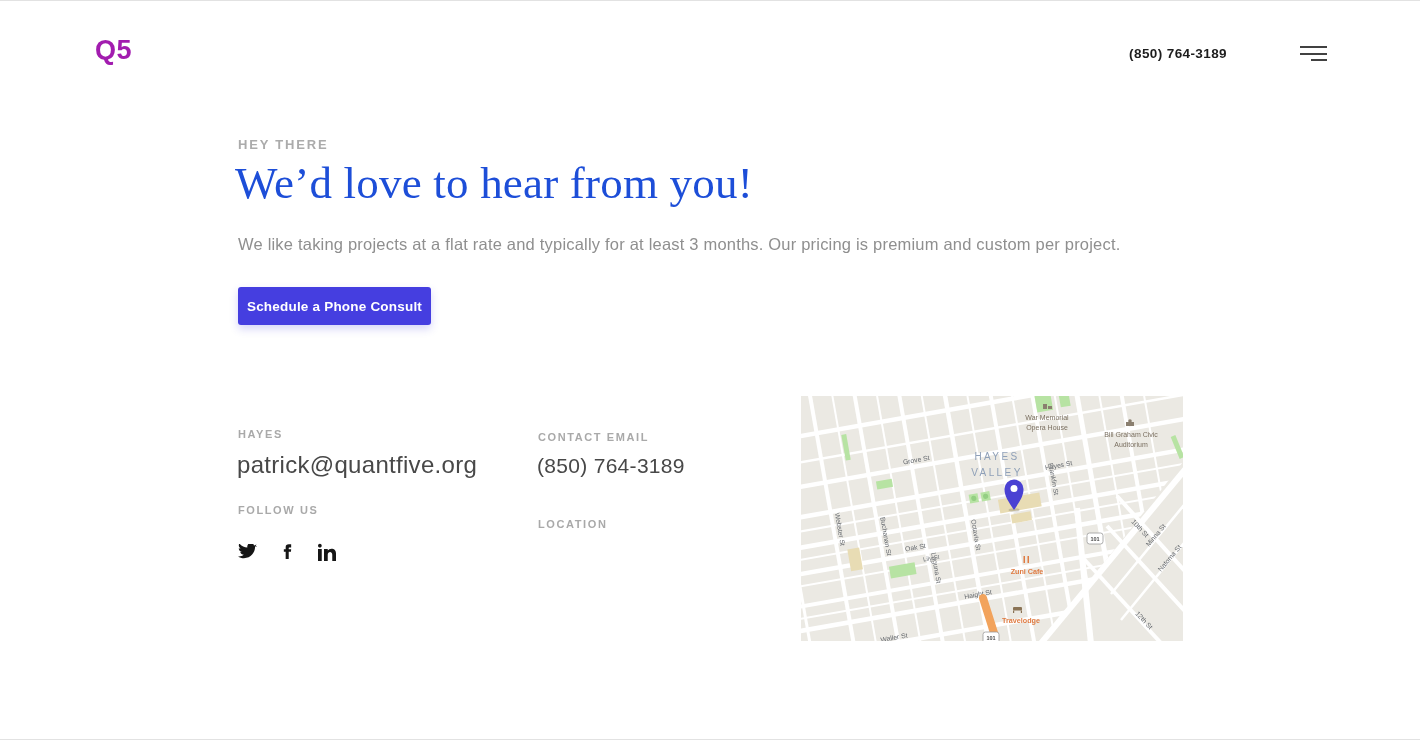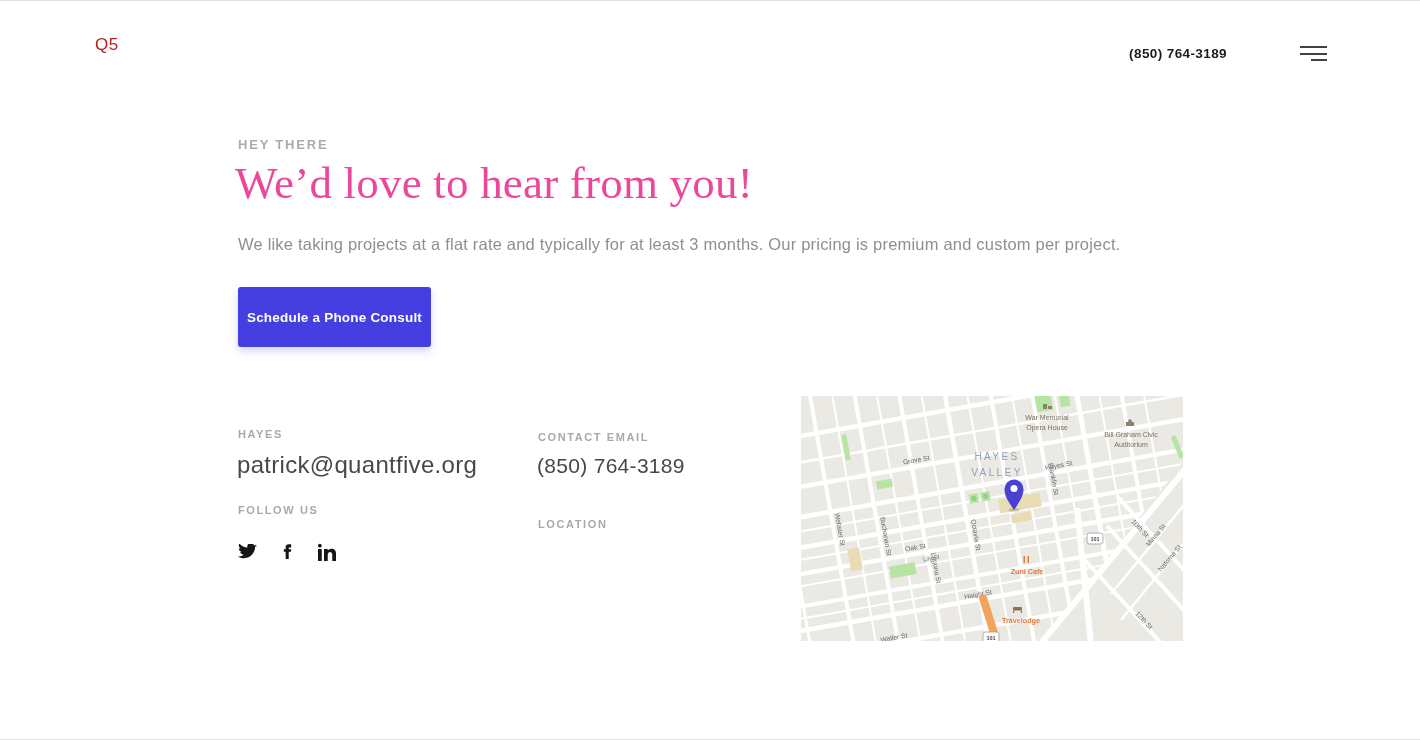--- a/index.html
+++ b/index.html
@@ -6,32 +6,32 @@
     --accent:#453ee0; --pin:#4a41d3; --park:#b7e3a3; --poi-orange:#df7b42;
     --area-label:#8fa0b8; --map-bg:#ebe9e3; --tan:#e8dcb4; --ramp:#f2a35c;
   }
   *{box-sizing:border-box;margin:0;padding:0;}
   html,body{background:#fff;}
   body{font-family:"Liberation Sans",sans-serif;width:1420px;height:740px;overflow:hidden;}
   .page{position:relative;width:1420px;height:740px;background:#fff;
         border-top:1px solid #e2e2e2;border-bottom:1px solid #e2e2e2;}
 
   
-  .logo{position:absolute;left:95px;top:34px;font-size:17px;font-weight:normal;color:#b91c1c;letter-spacing:.5px;cursor:pointer;}
+  .logo{position:absolute;left:95px;top:34px;font-size:27px;font-weight:bold;color:#a21caf;letter-spacing:.5px;cursor:pointer;}
   .header-phone{position:absolute;top:45px;right:193px;font-size:13.5px;font-weight:bold;color:#1d1d1d;letter-spacing:.4px;}
   .menu{position:absolute;left:1300px;top:45px;width:27px;height:18px;cursor:pointer;}
   .menu span{display:block;height:2px;background:#414141;margin-bottom:4.5px;}
   .menu span.short{width:16px;margin-left:auto;}
 
   
   .eyebrow{position:absolute;left:238px;top:136px;font-size:13px;font-weight:bold;letter-spacing:1.8px;color:#ababab;}
   h1.title{position:absolute;left:235px;top:156px;font-family:"Liberation Serif",serif;
-           font-weight:normal;font-size:45px;color:#ec4899;letter-spacing:.2px;}
+           font-weight:normal;font-size:45px;color:#1d4ed8;letter-spacing:.2px;}
   .desc{position:absolute;left:238px;top:232px;font-size:16.5px;line-height:22px;color:#8f8f8f;letter-spacing:.2px;}
-  .cta{position:absolute;left:238px;top:286px;width:193px;height:60px;background:var(--accent);
+  .cta{position:absolute;left:238px;top:286px;width:193px;height:38px;background:var(--accent);
        color:#fff;border:none;border-radius:3px;font-family:"Liberation Sans",sans-serif;
        font-size:13.5px;font-weight:bold;letter-spacing:.2px;cursor:pointer;
        box-shadow:0 4px 8px rgba(69,62,224,.22);}
 
   
   .field-label{position:absolute;font-size:11px;font-weight:bold;letter-spacing:1.6px;color:#a9a9a9;}
   .field-value{position:absolute;font-size:24px;color:#484848;letter-spacing:.3px;}
   .lbl-email{left:238px;top:427px;}   .val-email{left:237px;top:450px;}
   .lbl-phone{left:538px;top:430px;}   .val-phone{left:537px;top:453px;font-size:21px;}
   .lbl-follow{left:238px;top:503px;}

